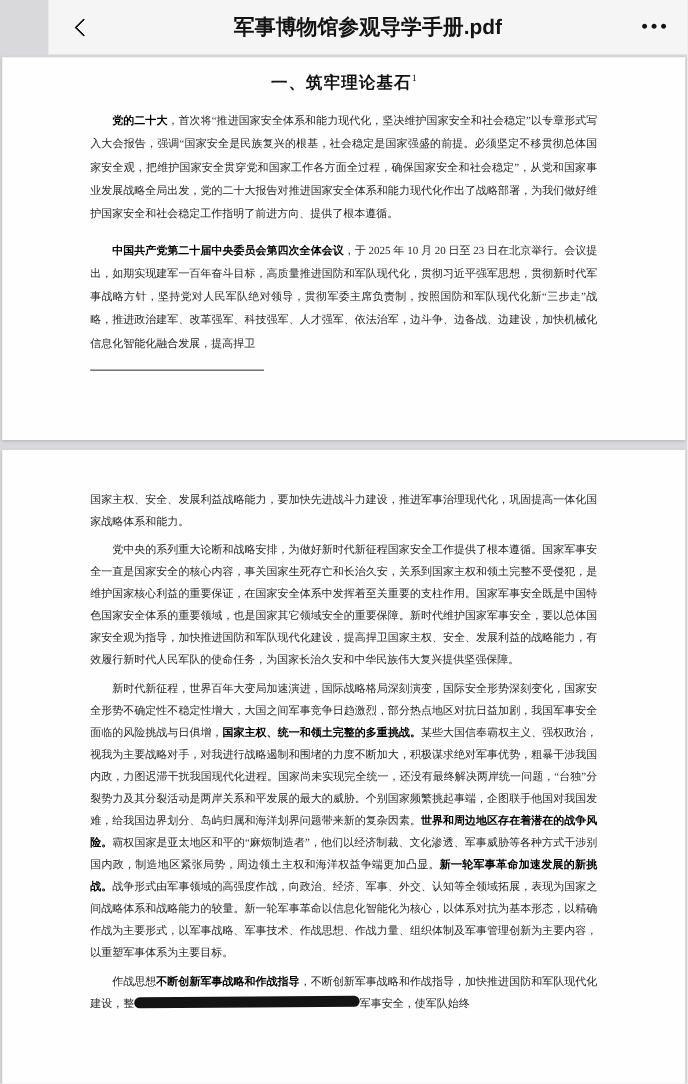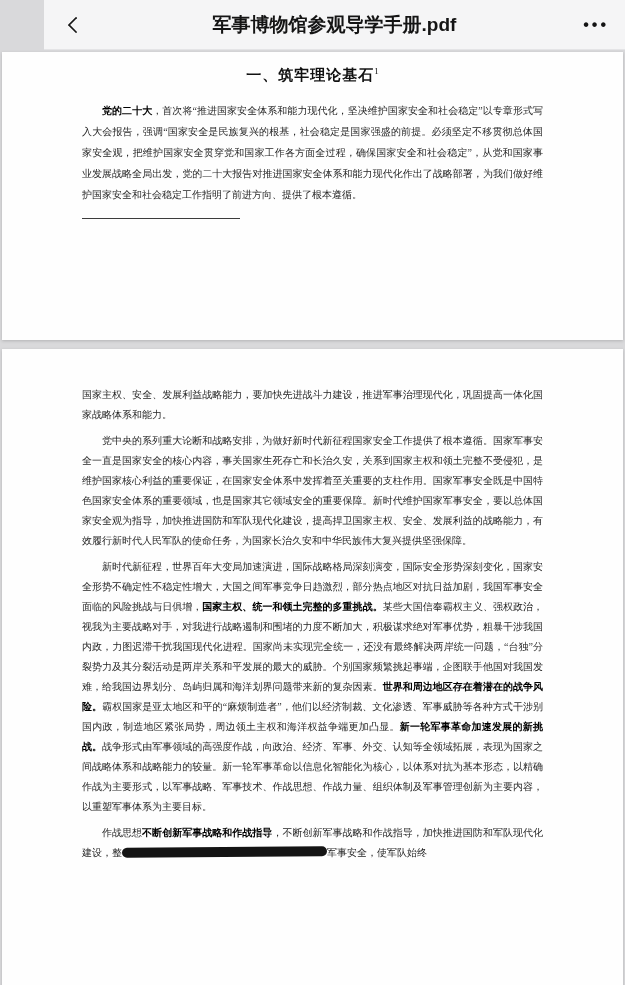--- a/index.html
+++ b/index.html
@@ -47,21 +47,21 @@
     color: #141414; cursor: pointer;
   }
 
   
   .page {
     background: #fefefe;
     margin: 0 2px;
     box-shadow: 0 1px 3px rgba(0,0,0,.18);
     overflow: hidden;
   }
-  .page-1 { height: 288px; margin-top: 2px; padding: 14px 80px 4px; }
+  .page-1 { height: 348px; margin-top: 2px; padding: 14px 80px 4px; }
   .page-2 { height: 724px; margin-top: 9px; padding: 36px 80px 0; }
 
   h1.sec {
     text-align: center;
     font-size: 15px; font-weight: 700; color: #111;
     margin-bottom: 15px;
     letter-spacing: 1px;
   }
   h1.sec sup { font-size: 9px; font-weight: 400; letter-spacing: 0; }
 
@@ -105,20 +105,21 @@
   <div class="nav-title">军事博物馆参观导学手册.pdf</div>
   <div class="more-btn">•••</div>
 </header>
 
 <main>
 
   <section class="page page-1">
     <h1 class="sec"><span>一、筑牢理论基石</span><sup>1</sup></h1>
     <div class="paras">
         <p class="indent"><span class="b">党的二十大</span><span>，首次将“推进国家安全体系和能力现代化，坚决维护国家安全和社会稳定”以专章形式写入大会报告，强调“国家安全是民族复兴的根基，社会稳定是国家强盛的前提。必须坚定不移贯彻总体国家安全观，把维护国家安全贯穿党和国家工作各方面全过程，确保国家安全和社会稳定”，从党和国家事业发展战略全局出发，党的二十大报告对推进国家安全体系和能力现代化作出了战略部署，为我们做好维护国家安全和社会稳定工作指明了前进方向、提供了根本遵循。</span></p>
+        <p class="indent"><span class="b">中国共产党第二十届中央委员会第四次全体会议</span><span>，于 2025 年 10 月 20 日至 23 日在北京举行。会议提出，如期实现建军一百年奋斗目标，高质量推进国防和军队现代化，贯彻习近平强军思想，贯彻新时代军事战略方针，坚持党对人民军队绝对领导，贯彻军委主席负责制，按照国防和军队现代化新“三步走”战略，推进政治建军、改革强军、科技强军、人才强军、依法治军，边斗争、边备战、边建设，加快机械化信息化智能化融合发展，提高捍卫</span></p>
       </div>
     <div class="fsep"></div>
   </section>
 
   <section class="page page-2">
     <div class="paras">
         <p><span>国家主权、安全、发展利益战略能力，要加快先进战斗力建设，推进军事治理现代化，巩固提高一体化国家战略体系和能力。</span></p>
         <p class="indent"><span>党中央的系列重大论断和战略安排，为做好新时代新征程国家安全工作提供了根本遵循。国家军事安全一直是国家安全的核心内容，事关国家生死存亡和长治久安，关系到国家主权和领土完整不受侵犯，是维护国家核心利益的重要保证，在国家安全体系中发挥着至关重要的支柱作用。国家军事安全既是中国特色国家安全体系的重要领域，也是国家其它领域安全的重要保障。新时代维护国家军事安全，要以总体国家安全观为指导，加快推进国防和军队现代化建设，提高捍卫国家主权、安全、发展利益的战略能力，有效履行新时代人民军队的使命任务，为国家长治久安和中华民族伟大复兴提供坚强保障。</span></p>
         <p class="indent"><span>新时代新征程，世界百年大变局加速演进，国际战略格局深刻演变，国际安全形势深刻变化，国家安全形势不确定性不稳定性增大，大国之间军事竞争日趋激烈，部分热点地区对抗日益加剧，我国军事安全面临的风险挑战与日俱增，</span><span class="b">国家主权、统一和领土完整的多重挑战。</span><span>某些大国信奉霸权主义、强权政治，视我为主要战略对手，对我进行战略遏制和围堵的力度不断加大，积极谋求绝对军事优势，粗暴干涉我国内政，力图迟滞干扰我国现代化进程。国家尚未实现完全统一，还没有最终解决两岸统一问题，“台独”分裂势力及其分裂活动是两岸关系和平发展的最大的威胁。个别国家频繁挑起事端，企图联手他国对我国发难，给我国边界划分、岛屿归属和海洋划界问题带来新的复杂因素。</span><span class="b">世界和周边地区存在着潜在的战争风险。</span><span>霸权国家是亚太地区和平的“麻烦制造者”，他们以经济制裁、文化渗透、军事威胁等各种方式干涉别国内政，制造地区紧张局势，周边领土主权和海洋权益争端更加凸显。</span><span class="b">新一轮军事革命加速发展的新挑战。</span><span>战争形式由军事领域的高强度作战，向政治、经济、军事、外交、认知等全领域拓展，表现为国家之间战略体系和战略能力的较量。新一轮军事革命以信息化智能化为核心，以体系对抗为基本形态，以精确作战为主要形式，以军事战略、军事技术、作战思想、作战力量、组织体制及军事管理创新为主要内容，以重塑军事体系为主要目标。</span></p>
         <p class="indent"><span>作战思想</span><span class="b">不断创新军事战略和作战指导</span><span>，不断创新军事战略和作战指导，加快推进国防和军队现代化建设，整</span><span class="redaction" style="width: 205px;"></span><span>军事安全，使军队始终</span></p>

